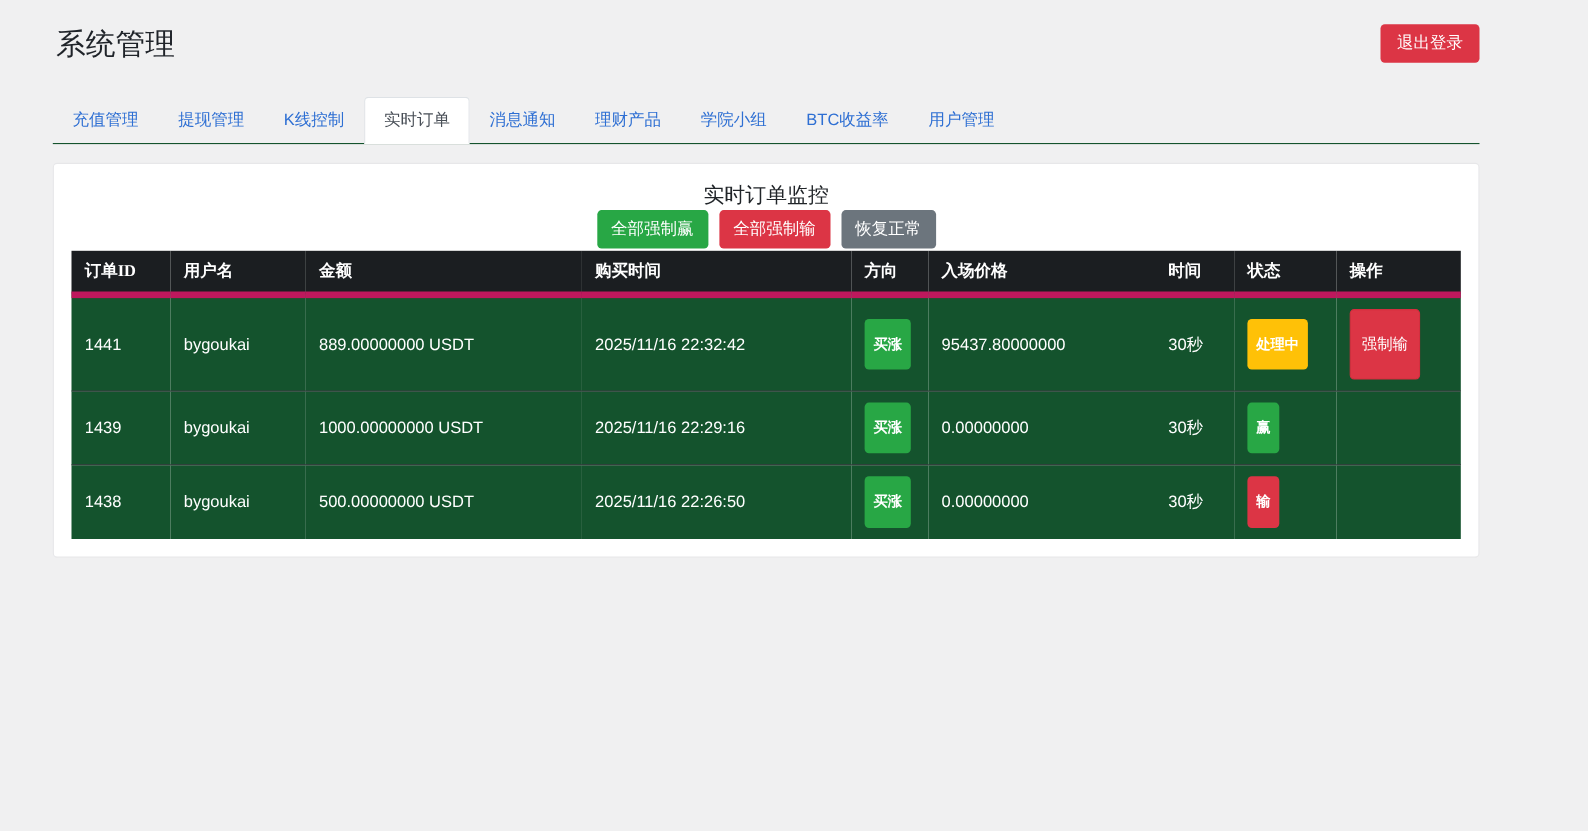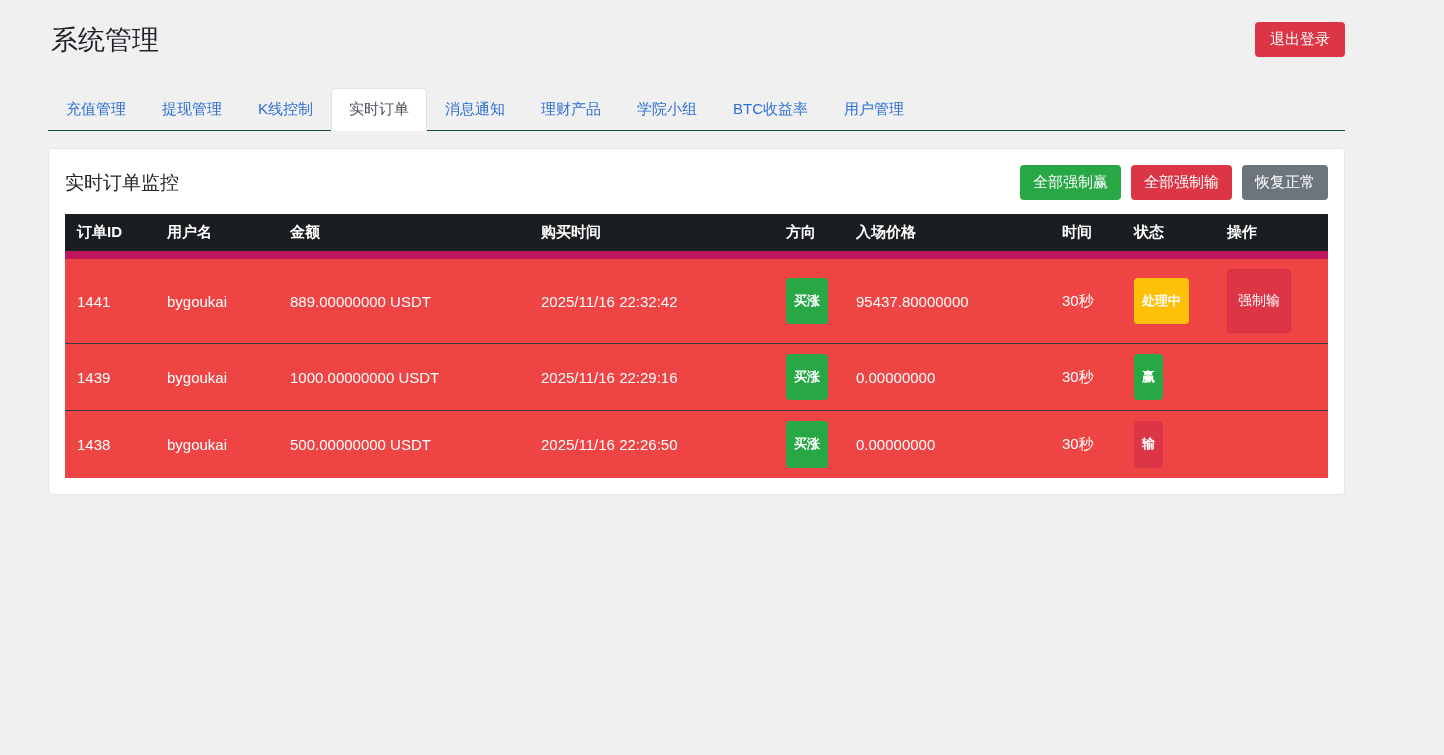--- a/index.html
+++ b/index.html
@@ -14,34 +14,34 @@
 
   
   .tabs { display: flex; border-bottom: 1px solid #14532d; margin-top: 30px; align-items: center; }
   .tab { padding: 11px 17px; font-size: 15px; color: #2e6fd3; cursor: pointer;
     border: 1px solid transparent; border-radius: 4px 4px 0 0; margin-bottom: -1px; white-space: nowrap; }
   .tab.active { background: #fff; color: #494f57; border-color: #dee2e6 #dee2e6 #fff; }
 
   
   .panel { background: #fff; border: 1px solid #e7e7e9; border-radius: 4px;
     margin-top: 17px; padding: 16px; min-height: 316px; }
-  .panel-head { display: flex; justify-content: space-between; align-items: center; margin-bottom: 14px; }
+  .panel-head { display: flex; justify-content: space-between; align-items: center; margin-bottom: 2px; flex-direction: column; }
   .panel-title { font-size: 19px; font-weight: 400; color: #212529; }
   .panel-actions { display: flex; gap: 10px; }
   .action-btn { border: none; border-radius: 4px; color: #fff; font-size: 15px;
     padding: 8px 13px; cursor: pointer; font-family: inherit; }
   .btn-green { background: #28a745; }
   .btn-red { background: #dc3545; }
   .btn-gray { background: #6c757d; }
 
   
   table.orders { width: 100%; border-collapse: collapse; table-layout: fixed; color: #fff; }
   table.orders thead th { background: #1b1e21; text-align: left; font-size: 15px; font-weight: 700;
-    padding: 9px 12px; border-bottom: 8px solid #be185d; }
-  table.orders tbody td { background: #ef4444; font-size: 15px; font-weight: 400;
+    padding: 9px 12px; border-bottom: 6px solid #be185d; font-family: Liberation Serif, serif; }
+  table.orders tbody td { background: #14532d; font-size: 15px; font-weight: 400;
     padding: 10px 12px; vertical-align: middle; }
   table.orders tbody tr + tr td { border-top: 1px solid #383c40; }
 
   .badge { display: inline-block; padding: 16px 8px; border-radius: 4px;
     font-size: 13px; font-weight: 700; color: #fff; line-height: 1.1; }
   .badge-green { background: #28a745; }
   .badge-red { background: #dc3545; }
   .badge-yellow { background: #ffc107; }
 
   .row-action-btn { background: #dc3545; color: #fff; border: 1px solid #d32f3f; border-radius: 4px;

